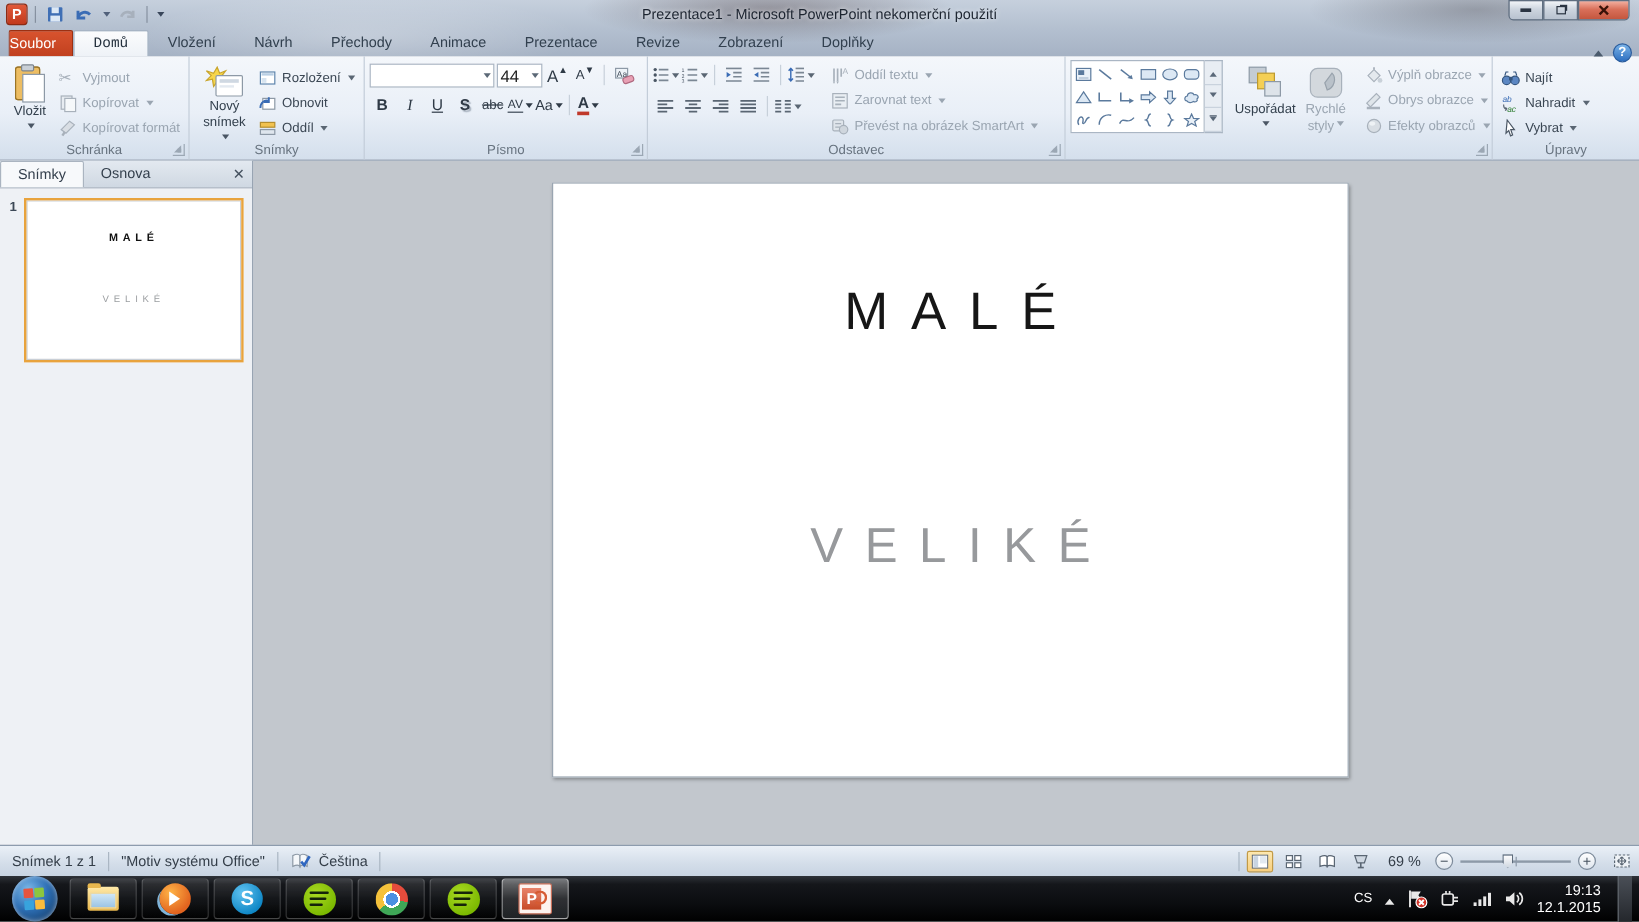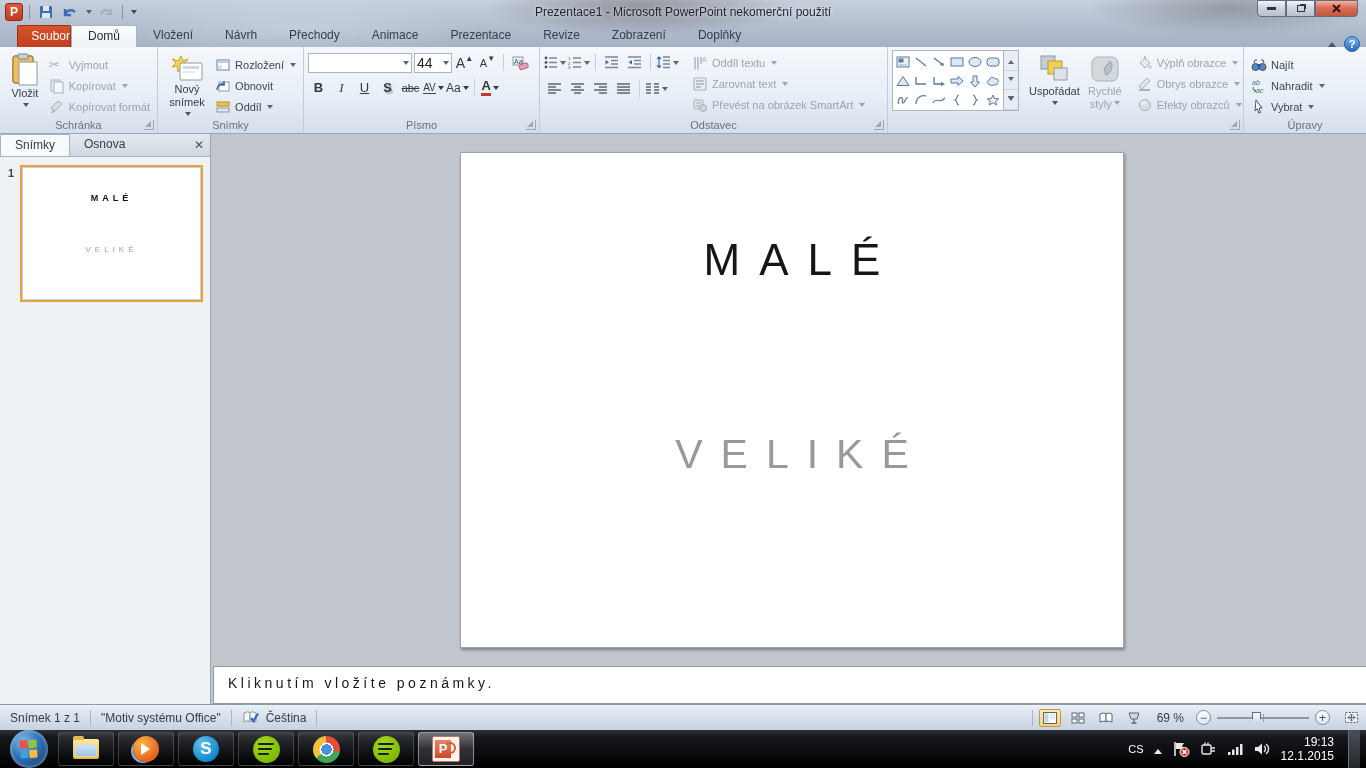--- a/index.html
+++ b/index.html
@@ -24,26 +24,26 @@
   .win-controls { position:absolute; right:8px; top:0; display:flex; }
   .wc { width:29px; height:17px; border:1px solid #5f6e80; background:linear-gradient(#f2f5f8,#cdd5df 45%,#b8c2cf);
     display:flex; align-items:center; justify-content:center; }
   .wc:first-child { border-radius:0 0 0 4px; }
   .wc-close { width:43px; border-radius:0 0 4px 0; background:linear-gradient(#f3b0a0,#d9705a 45%,#c4563e); }
   .wc-bar { width:9px; height:3px; background:#2a3442; }
   .wc-rest { width:8px; height:7px; border:1px solid #2a3442; box-shadow:2px -2px 0 -1px #2a3442; }
 
   
   .tabrow { position:absolute; left:0; top:24px; width:1366px; height:23px; display:flex; align-items:flex-end; }
-  .tab-file { width:54px; height:22px; margin-left:17px; background:linear-gradient(#d8532e,#c1401f);
+  .tab-file { width:54px; height:22px; margin-left:7px; background:linear-gradient(#d8532e,#c1401f);
     border:1px solid #9c3012; border-bottom:none; border-radius:2px 2px 0 0; color:#fff; font-size:12px;
-    text-align:right; line-height:21px; }
+    text-align:left; line-height:21px; }
   .tab { padding:0 16px; height:22px; font-size:12px; color:#32404f; line-height:21px; }
   .tab.active { background:linear-gradient(#fbfcfd,#eef2f7); border:1px solid #a7b4c4; border-bottom:none;
-    border-radius:2px 2px 0 0; color:#24303d; }
+    border-radius:2px 2px 0 0; color:#24303d;font-family:Liberation Mono, monospace; }
   .tab-right { position:absolute; right:6px; top:36px; display:flex; gap:8px; align-items:center; z-index:5; }
   .chev-up { width:0; height:0; border:4px solid transparent; border-bottom:5px solid #4a5a6c; margin-bottom:3px; }
   .help-btn { width:16px; height:16px; border-radius:50%; background:linear-gradient(#7ab3e8,#2d6fc0);
     color:#fff; font-size:11px; font-weight:bold; text-align:center; line-height:15px; border:1px solid #2a5d9e; }
 
   
   .ribbon { position:absolute; left:0; top:47px; width:1366px; height:87px;
     background:linear-gradient(#f4f7fb 0%, #e9eff7 55%, #dde6f1 80%, #d4dfec 100%);
     border-bottom:1px solid #97a6b9; display:flex; }
   .rgroup { position:relative; height:100%; border-right:1px solid #c3cdd9; padding:3px 4px 16px 4px; }
@@ -680,23 +680,20 @@
         <div class="thumb-sub">VELIKÉ</div>
       </div>
     </div>
   </div>
 
   <div class="editor">
     <div class="slide">
       <div class="slide-title">MALÉ</div>
       <div class="slide-sub">VELIKÉ</div>
     </div>
-    <div class="notes">
-      <div class="notes-text">Kliknutím vložíte poznámky.</div>
-    </div>
   </div>
 </div>
 
 <div class="statusbar">
   <div class="sb-item">Snímek 1 z 1</div>
   <div class="sb-sep"></div>
   <div class="sb-item">"Motiv systému Office"</div>
   <div class="sb-sep"></div>
   <div class="sb-item">
     <svg width="18" height="15" viewBox="0 0 18 15">

